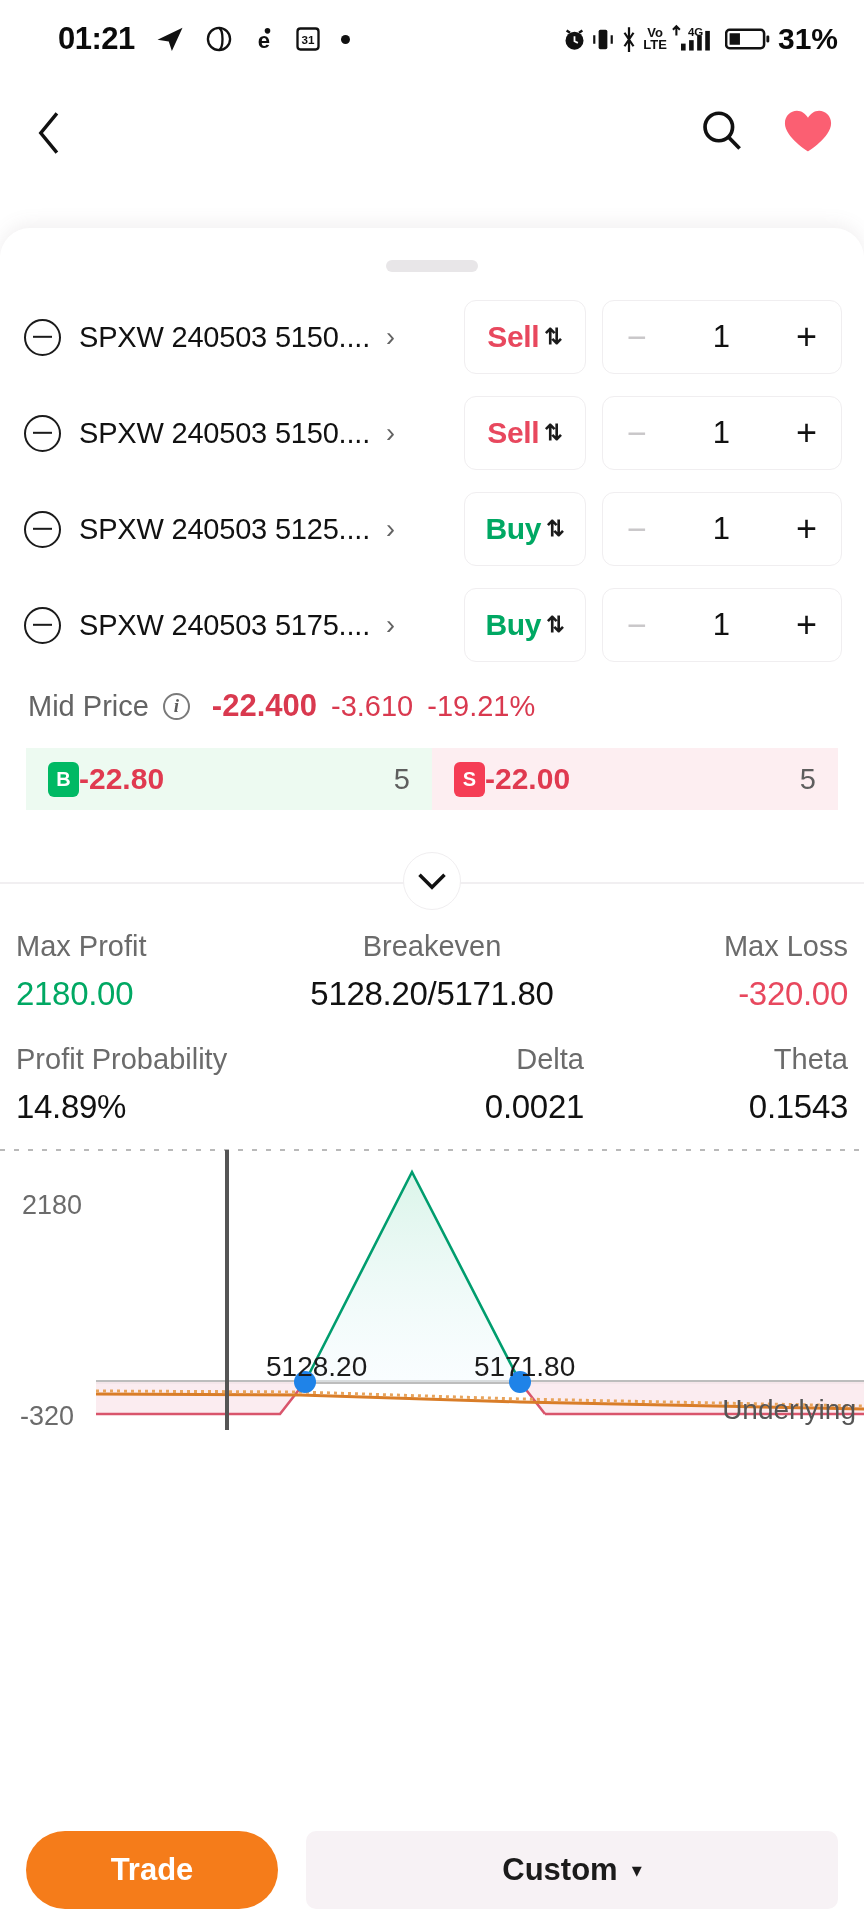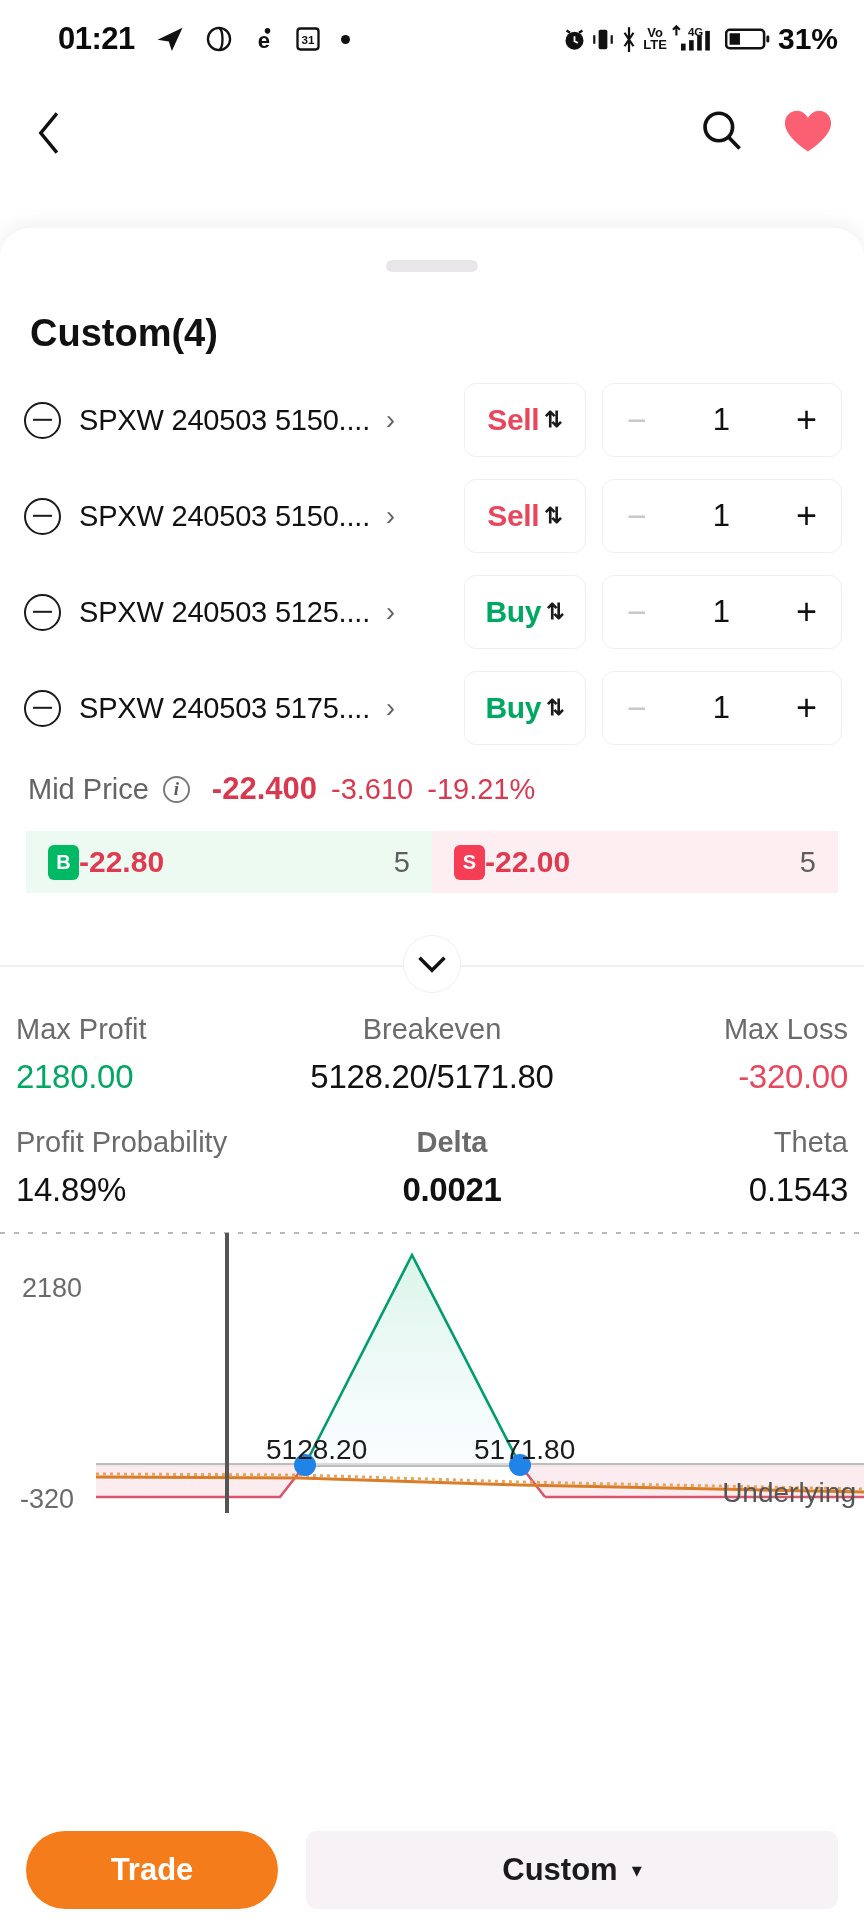--- a/index.html
+++ b/index.html
@@ -118,21 +118,21 @@
     border: 1.5px solid #f0eef0; display: flex; align-items: center; justify-content: center;
   }
 
   
   .stats { padding: 0 16px; margin-top: 18px; }
   .stat-row { display: flex; }
   .stat-cell { flex: 1; }
   .stat-cell.c1 { text-align: left; }
   .stat-cell.c2 { text-align: center; }
   .stat-cell.c3 { text-align: right; }
-  .stat-cell.c2-left { text-align: center; padding-left: 40px; font-weight: bold; }
+  .stat-cell.c2-left { text-align: right; padding-left: 40px; }
   .stat-label { font-size: 29px; color: #6b6b6b; }
   .stat-val { font-size: 33px; color: #111; margin-top: 12px; letter-spacing: -0.3px; }
   .v-green { color: #00a863; }
   .v-red { color: #e8485e; }
   .stat-row.second { margin-top: 30px; }
 
   
   .cp-area { position: relative; height: 118px; margin-top: 34px; }
   .cp-block { position: absolute; right: 570px; top: 18px; text-align: right; width: 230px; }
   .cp-label { font-size: 28px; color: #6b6b6b; }
@@ -273,21 +273,20 @@
       <span>
         <svg width="52" height="48" viewBox="0 0 28 26">
           <path d="M14 24C14 24 1.5 16.4 1.5 8.8 1.5 4.7 4.6 2 8 2c2.5 0 4.6 1.5 6 3.8C15.4 3.5 17.5 2 20 2c3.4 0 6.5 2.7 6.5 6.8C26.5 16.4 14 24 14 24Z" fill="#fb5f72"></path>
         </svg>
       </span>
     </div>
   </div>
 
   <div class="sheet">
     <div class="grabber"></div>
-    <div class="sheet-title">Custom(4)</div>
 
     <div class="legs">
 
       <div class="leg-row">
         <span class="minus-circle"></span>
         <span class="leg-name">SPXW 240503 5150....</span>
         <span class="leg-chev">›</span>
         <div class="side-btn">
           <span class="side-txt side-sell">Sell</span>
           <span class="swap-ico">⇅</span>

